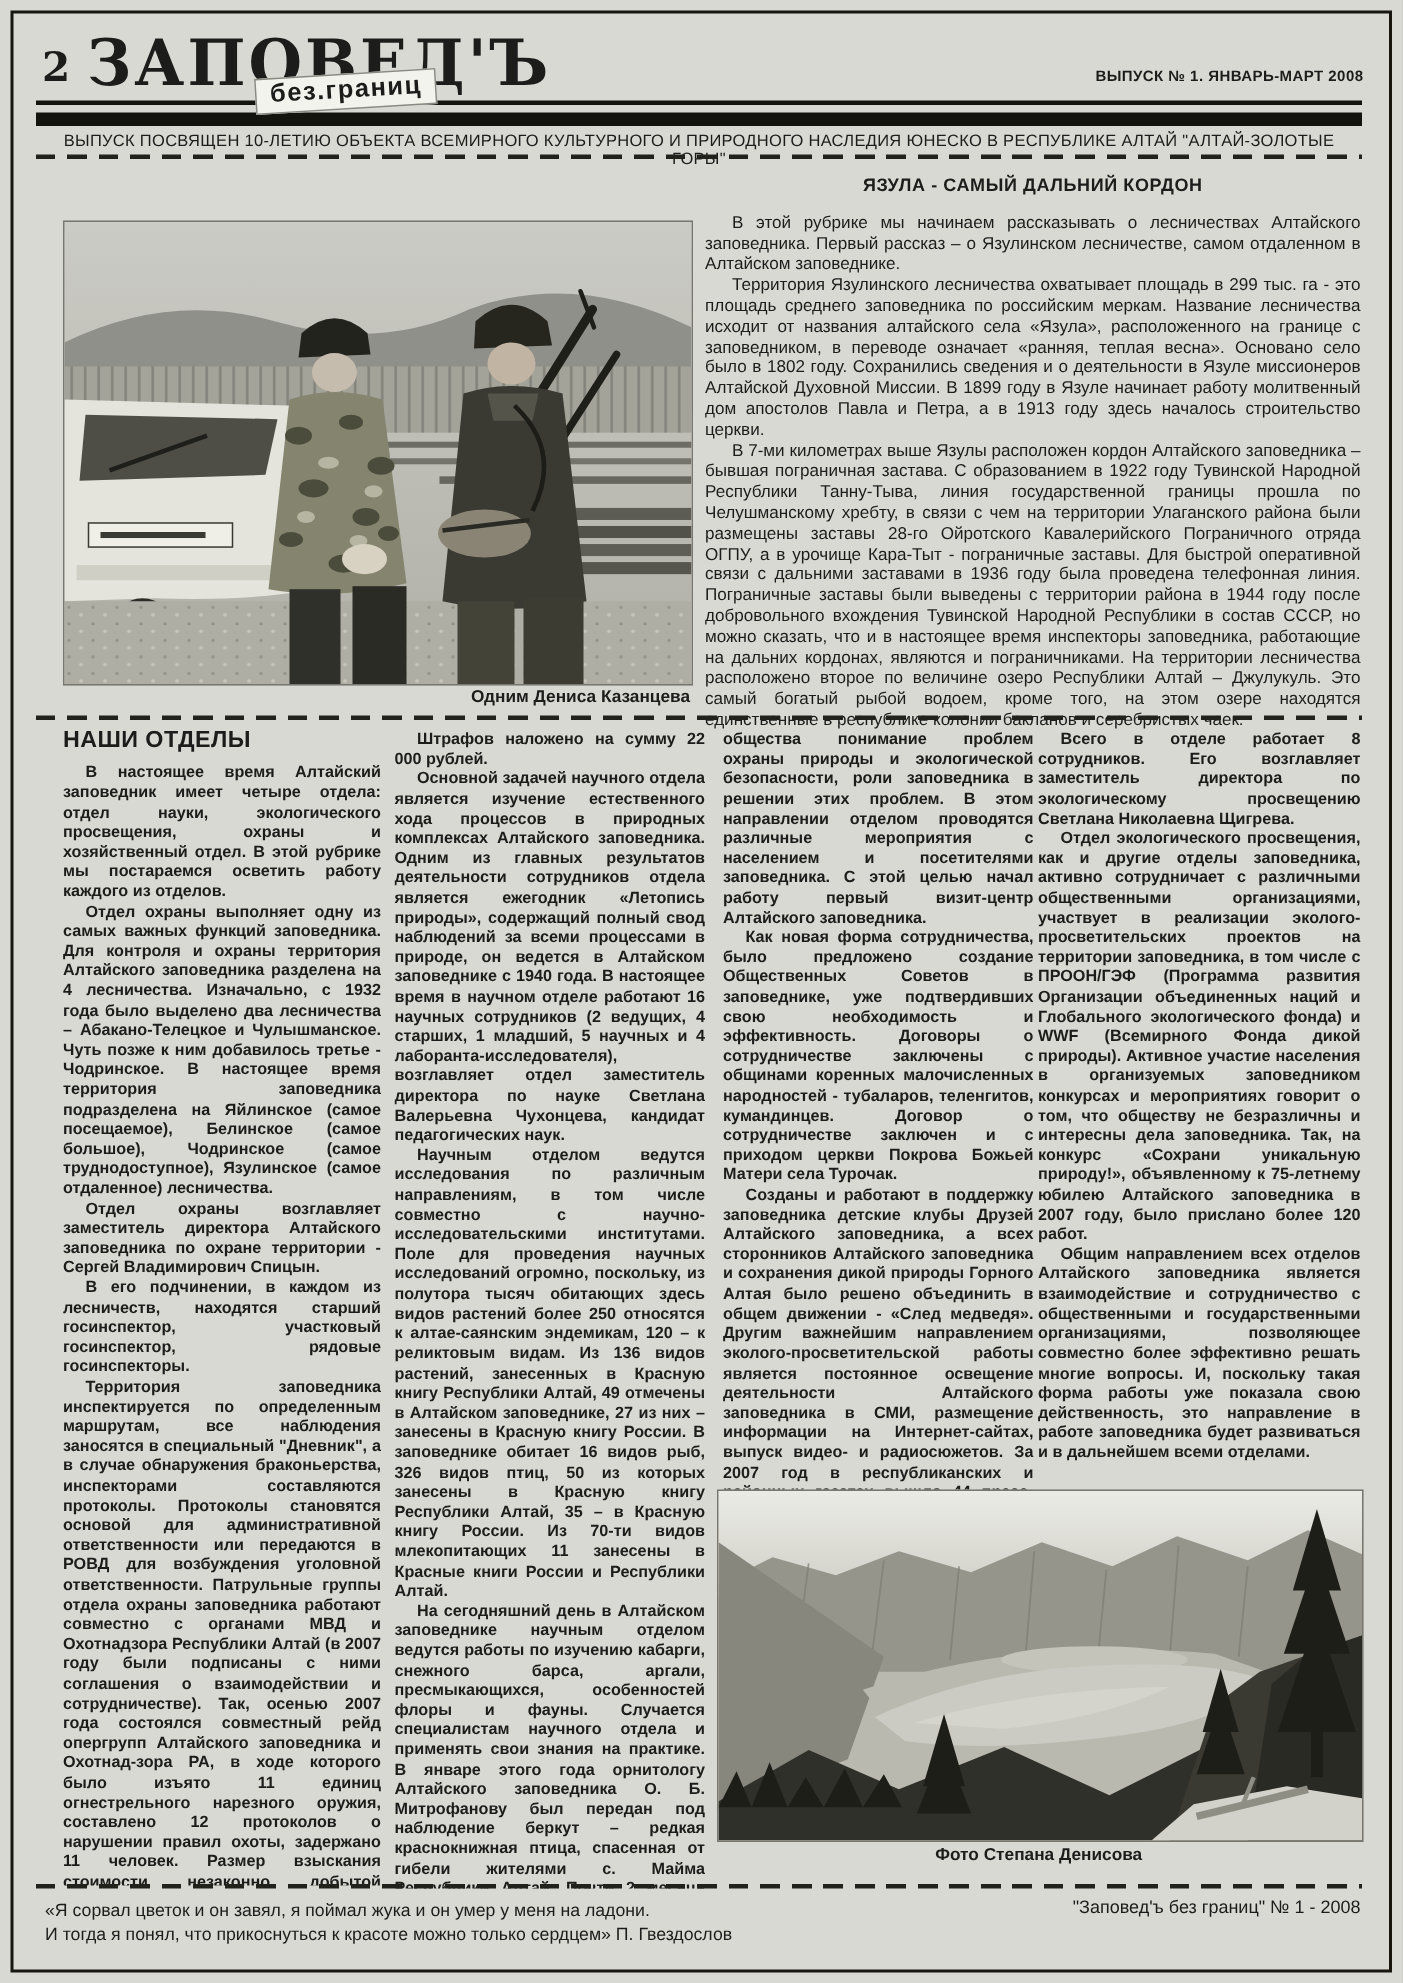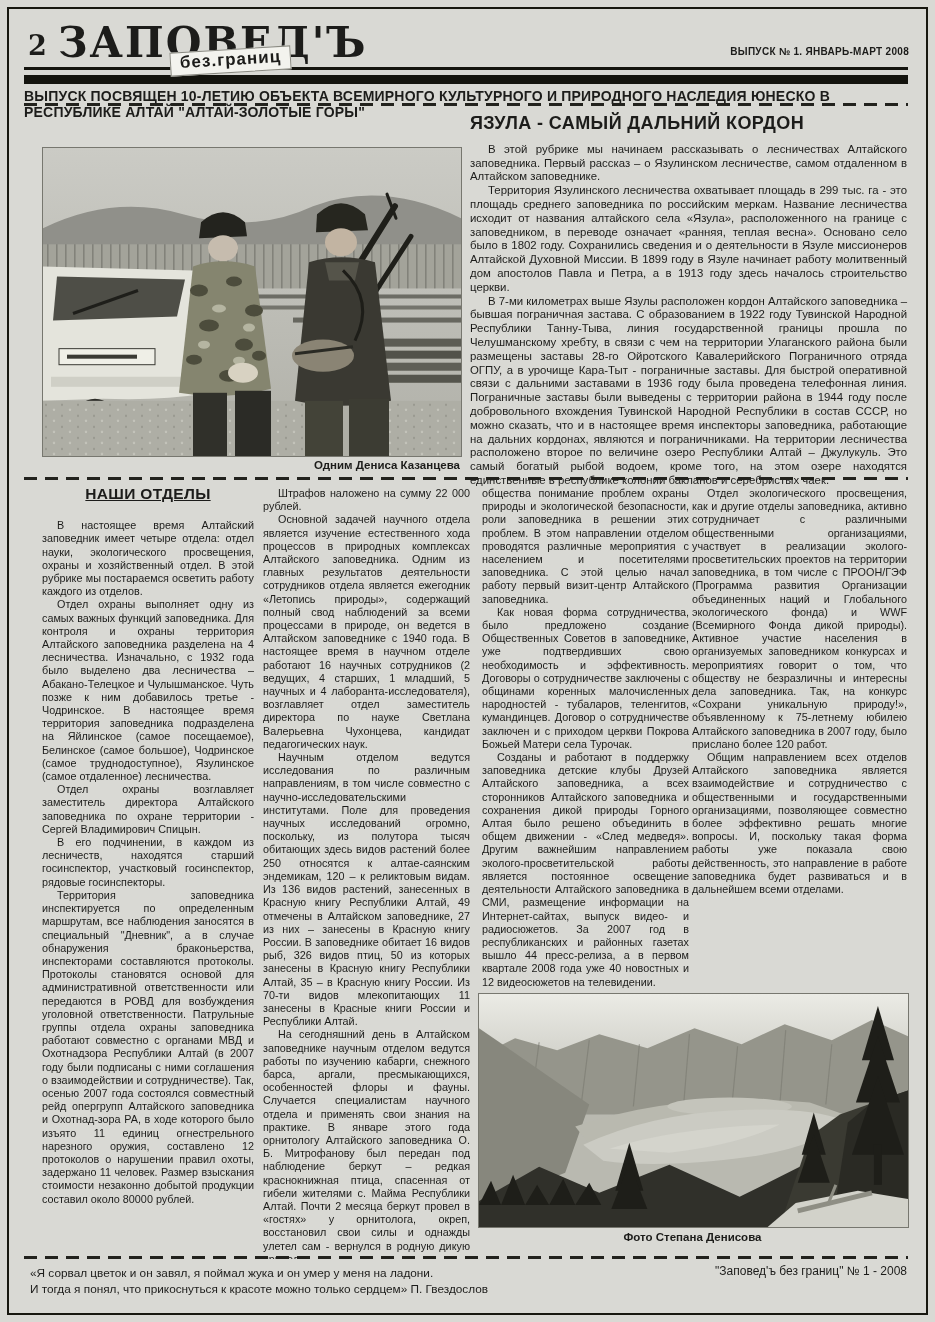--- a/index.html
+++ b/index.html
@@ -10,46 +10,46 @@
   
   .pageno{position:absolute;left:28px;top:30px;font-family:"DejaVu Serif",serif;font-weight:bold;font-size:27px;}
   .masthead{position:absolute;left:58px;top:18px;font-family:"DejaVu Serif",serif;font-weight:bold;
             font-size:41px;letter-spacing:2px;transform:scaleY(1.04);}
   .rule{position:absolute;left:24px;width:884px;background:#14140e;}
   .rule.thin{top:67px;height:3px;}
   .rule.thick{top:75px;height:9px;}
   .subbox{position:absolute;left:170px;top:49px;background:#f3f3ee;border:1px solid #8a8a82;
           padding:0 9px 2px;transform:rotate(-3.5deg);font-weight:bold;font-size:17px;letter-spacing:1px;}
   .issue{position:absolute;right:26px;top:46px;font-weight:bold;font-size:10px;letter-spacing:.3px;}
-  .banner{position:absolute;left:24px;top:88px;width:884px;font-weight:bold;font-size:14px;letter-spacing:.2px;}
+  .banner{position:absolute;left:24px;top:88px;width:884px;text-align:center;font-weight:normal;font-size:11px;letter-spacing:.2px;}
 
   .dash{position:absolute;left:24px;width:884px;height:3px;
         background:repeating-linear-gradient(90deg,#22221d 0 13px,transparent 13px 21px);}
   .d1{top:103px;}.d2{top:477px;}.d3{top:1256px;}
 
   
   .photo{position:absolute;margin:0;border:1px solid #77776f;background:#c6c6bf;
          box-shadow:inset 0 0 0 2px #e9e9e3;}
   .photo svg{display:block;width:100%;height:100%;}
   .photo1{left:42px;top:147px;width:418px;height:308px;}
   .photo2{left:478px;top:993px;width:429px;height:233px;}
   .caption{position:absolute;text-align:right;font-weight:bold;font-size:11.5px;}
   .cap1{left:42px;top:459px;width:418px;}
   .cap2{left:478px;top:1231px;width:429px;text-align:center;}
 
   
   .article{position:absolute;left:470px;top:117px;width:437px;font-size:11.4px;line-height:13.8px;text-align:justify;}
-  .article h2{margin:0 0 12px;text-align:left;font-size:18px;letter-spacing:.4px;}
+  .article h2{margin:0 0 12px;text-align:center;font-size:12px;letter-spacing:.4px;}
   .article p{margin:0;text-indent:18px;}
 
   
   .col{position:absolute;top:487px;font-size:10.8px;line-height:13.2px;text-align:justify;overflow:hidden;}
-  .col p{margin:0;text-indent:15px;}
+  .col p{margin:0;text-indent:15px;font-weight:bold;}
   .col p.cont{text-indent:0;}
-  .col h3{margin:0 0 19px;text-align:center;font-size:15.5px;letter-spacing:.3px;text-decoration:underline;}
+  .col h3{margin:0 0 9px;font-size:15.5px;letter-spacing:.3px;}
   .col1{left:42px;width:212px;height:770px;}
   .col2{left:263px;width:207px;height:772px;}
   .col3{left:482px;width:207px;height:560px;}
   .col4{left:692px;width:215px;height:560px;}
 
   
   .quote{position:absolute;left:30px;top:1266px;font-size:11.8px;line-height:15.5px;}
   .issueref{position:absolute;right:28px;top:1264px;font-size:12px;}
 </style>
 </head>
@@ -171,20 +171,21 @@
 
   </section>
 
   <section class="col col3">
     <p class="cont">общества понимание проблем охраны природы и экологической безопасности, роли заповедника в решении этих проблем. В этом направлении отделом проводятся различные мероприятия с населением и посетителями заповедника. С этой целью начал работу первый визит-центр Алтайского заповедника.</p>
     <p>Как новая форма сотрудничества, было предложено создание Общественных Советов в заповеднике, уже подтвердивших свою необходимость и эффективность. Договоры о сотрудничестве заключены с общинами коренных малочисленных народностей - тубаларов, теленгитов, кумандинцев. Договор о сотрудничестве заключен и с приходом церкви Покрова Божьей Матери села Турочак.</p>
     <p>Созданы и работают в поддержку заповедника детские клубы Друзей Алтайского заповедника, а всех сторонников Алтайского заповедника и сохранения дикой природы Горного Алтая было решено объединить в общем движении - «След медведя». Другим важнейшим направлением эколого-просветительской работы является постоянное освещение деятельности Алтайского заповедника в СМИ, размещение информации на Интернет-сайтах, выпуск видео- и радиосюжетов. За 2007 год в республиканских и районных газетах вышло 44 пресс-релиза, а в первом квартале 2008 года уже 40 новостных и 12 видеосюжетов на телевидении.</p>
   </section>
 
   <section class="col col4">
+    <p>Всего в отделе работает 8 сотрудников. Его возглавляет заместитель директора по экологическому просвещению Светлана Николаевна Щигрева.</p>
     <p>Отдел экологического просвещения, как и другие отделы заповедника, активно сотрудничает с различными общественными организациями, участвует в реализации эколого-просветительских проектов на территории заповедника, в том числе с ПРООН/ГЭФ (Программа развития Организации объединенных наций и Глобального экологического фонда) и WWF (Всемирного Фонда дикой природы). Активное участие населения в организуемых заповедником конкурсах и мероприятиях говорит о том, что обществу не безразличны и интересны дела заповедника. Так, на конкурс «Сохрани уникальную природу!», объявленному к 75-летнему юбилею Алтайского заповедника в 2007 году, было прислано более 120 работ.</p>
     <p>Общим направлением всех отделов Алтайского заповедника является взаимодействие и сотрудничество с общественными и государственными организациями, позволяющее совместно более эффективно решать многие вопросы. И, поскольку такая форма работы уже показала свою действенность, это направление в работе заповедника будет развиваться и в дальнейшем всеми отделами.</p>
   </section>
 
   <figure class="photo photo2">
     <svg viewBox="0 0 428 232" preserveAspectRatio="none">
       <defs>
         <linearGradient id="sky2" x1="0" y1="0" x2="0" y2="1">
           <stop offset="0" stop-color="#ebebe5"></stop>
             <stop offset="1" stop-color="#cfcfc8"></stop>

